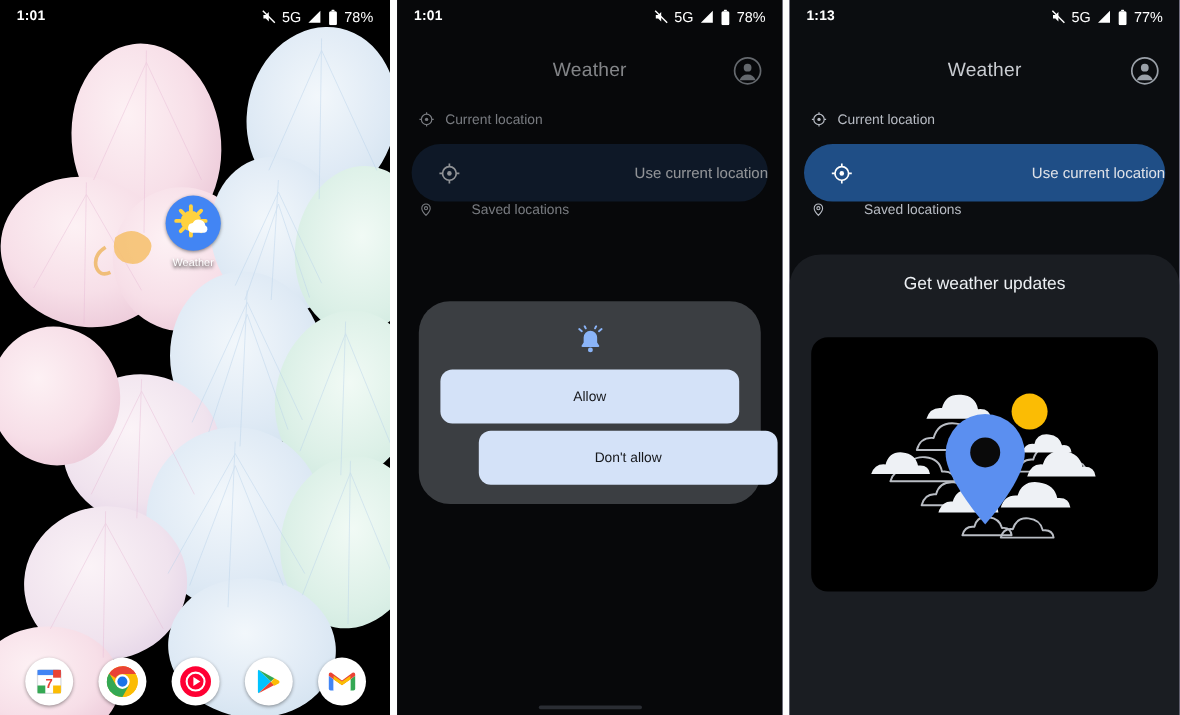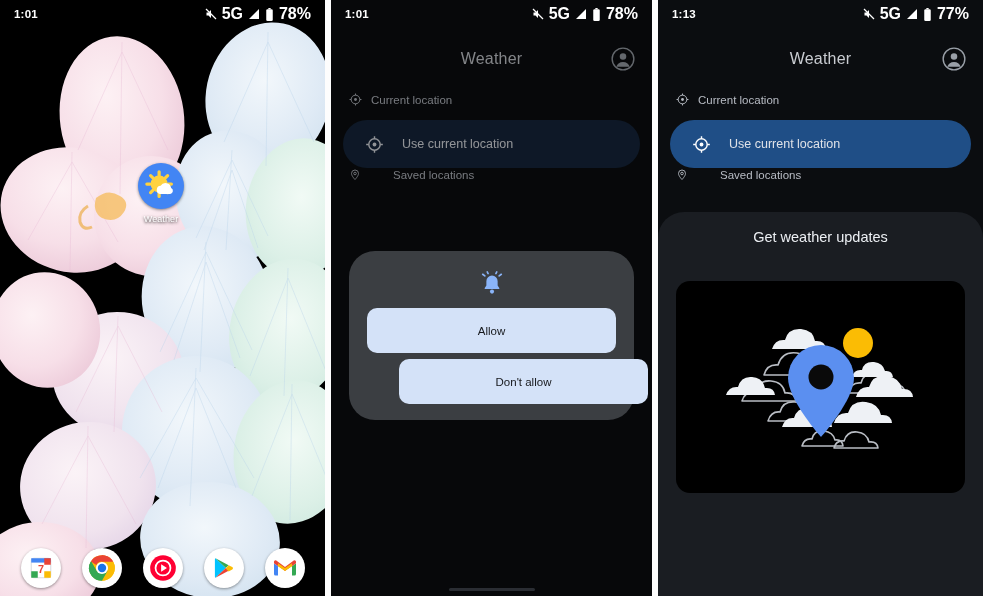--- a/index.html
+++ b/index.html
@@ -28,21 +28,21 @@
 
   
   .statusbar {
     position: absolute; top: 0; left: 0; right: 0; height: 28px;
     display: flex; align-items: center; justify-content: space-between;
     padding: 0 14px; z-index: 40;
     color: #fff;
   }
   .sb-time { font-size: 11.5px; font-weight: bold; letter-spacing: .2px; }
   .sb-right { display: flex; align-items: center; gap: 5px; }
-  .sb-right .txt { font-size: 16px; font-weight: bold; }
+  .sb-right .txt { font-size: 12px; font-weight: normal; }
   .ico { display: inline-block; line-height: 0; }
 
   
   .wallpaper {
     position: absolute; inset: 0;
     background: #000;
   }
   .wallpaper svg { position: absolute; inset: 0; width: 100%; height: 100%; }
   .app-icon {
     position: absolute; left: 137px; top: 163px;
@@ -84,21 +84,21 @@
   }
   .section-row {
     position: absolute; left: 18px; display: flex; align-items: center; gap: 9px;
     color: #b8bcc4; font-size: 11.5px;
   }
   .sec-current { top: 93px; }
   .sec-saved   { top: 168px; gap: 32px; }
   .pill {
     position: absolute; left: 12px; right: 12px; top: 120px; height: 48px;
     border-radius: 26px;
-    display: flex; align-items: center; gap: 18px; padding-left: 22px;
+    display: flex; align-items: center; padding-left: 22px; justify-content: space-between;
   }
   .pill-dark  { background: #16263c; }
   .pill-bright{ background: #1f4e86; }
   .pill-txt { font-size: 12.5px; color: #dfe2e8; }
 
   
   .scrim { position: absolute; inset: 0; background: rgba(0,0,0,.35); }
   .dialog {
     position: absolute; left: 18px; right: 18px; top: 251px;
     background: #3b3e42; border-radius: 26px;

